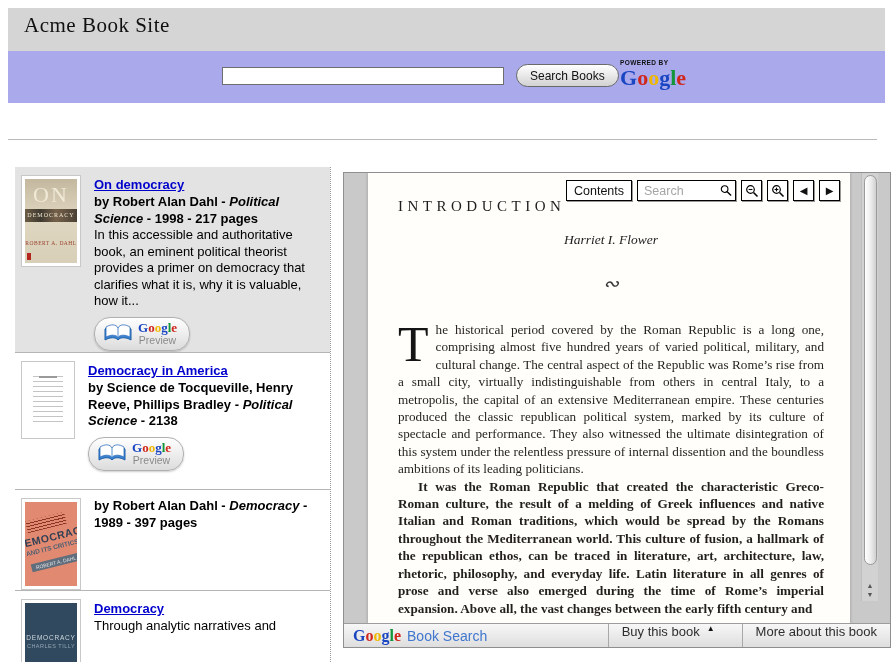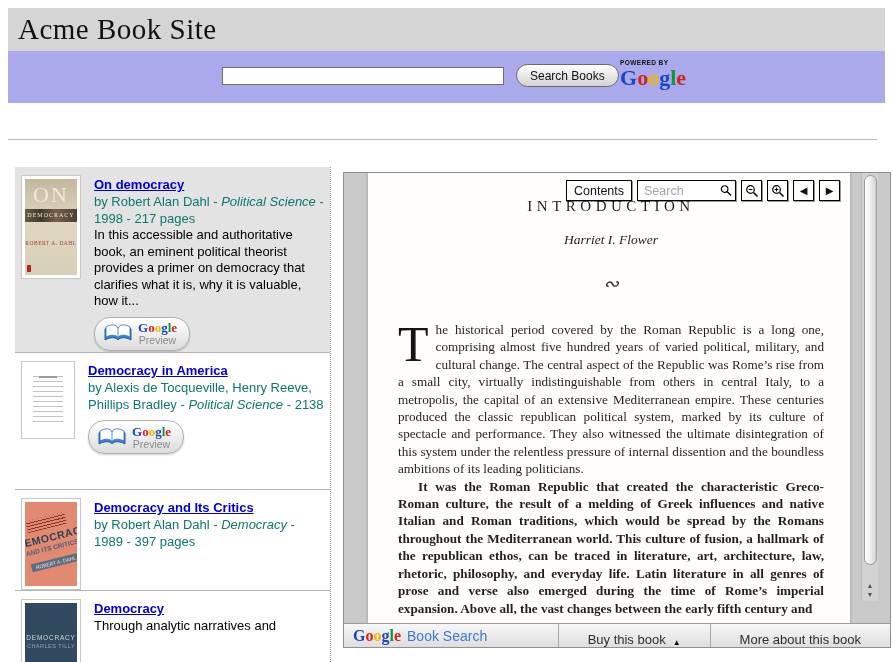--- a/index.html
+++ b/index.html
@@ -1,22 +1,22 @@
 <!DOCTYPE html>
 <html><head>
 <meta charset="utf-8">
 <style>
   html,body{margin:0;padding:0;background:#fff;}
   .frame{position:relative;width:893px;height:662px;background:#fff;overflow:hidden;
          font-family:"Liberation Sans",sans-serif;}
 
   
   .site-header{position:absolute;left:8px;top:8px;width:877px;height:43px;background:#d5d5d5;}
-  .site-title{font-family:"Liberation Serif",serif;font-size:29px;color:#111;
-              padding:5px 0 0 10px;font-weight:normal;letter-spacing:0.5px;}
+  .site-title{font-family:"Liberation Serif",serif;font-size:21px;color:#111;
+              padding:5px 0 0 16px;font-weight:normal;letter-spacing:0.5px;}
 
   .search-band{position:absolute;left:8px;top:51px;width:877px;height:52px;background:#a9a9ec;}
   .book-search-input{position:absolute;left:214px;top:16px;width:282px;height:18px;
               border:1px solid #6e6e6e;background:#fff;font-size:12px;padding:0 3px;box-sizing:border-box;}
   .search-books-button{position:absolute;left:508px;top:13px;height:23px;border:1px solid #6a6a6a;
               border-radius:12px;background:linear-gradient(#ffffff,#d2d2d2);padding:0 13px;
               font-size:12px;color:#111;cursor:pointer;font-family:"Liberation Sans",sans-serif;}
   .powered-by{position:absolute;left:612px;top:9px;line-height:1;}
   .powered-by-label{font-size:6.5px;font-weight:bold;color:#101010;letter-spacing:0.4px;display:block;}
   .glogo{font-family:"Liberation Serif",serif;font-weight:bold;}
@@ -34,33 +34,33 @@
   .results-list{position:absolute;left:15px;top:167px;width:316px;bottom:0;
                 border-right:1px dotted #999;box-sizing:border-box;overflow:hidden;}
   .result{box-sizing:border-box;padding:8px 6px 0 6px;overflow:hidden;display:flex;gap:13px;}
   .result.selected{background:#e3e3e3;}
   .r1{height:185px;} .r2{height:136px;} .r3{height:100px;}
   .result-divider{border-top:1px solid #b5b5b5;}
   .thumb{flex:0 0 auto;background:#fff;padding:3px;border:1px solid #c8c8c8;align-self:flex-start;}
   .rbody{flex:1 1 auto;min-width:0;}
   .rtitle{display:inline-block;font-size:13px;font-weight:bold;color:#0000cc;
           text-decoration:underline;margin:1px 0 2px;cursor:pointer;}
-  .rby{font-size:13px;line-height:16.5px;color:#0f766e;}
+  .rby{font-size:13px;line-height:16.5px;color:#000000;font-weight:bold;}
   .rby i{font-style:italic;}
   .rdesc{font-size:13px;line-height:16.5px;color:#000;margin-top:0;}
 
   .preview-btn{display:inline-flex;align-items:center;gap:5px;margin-top:7px;height:32px;
           border:1px solid #b0b0b0;border-radius:16px;background:linear-gradient(#ffffff,#dcdcdc);
           padding:0 12px 0 8px;cursor:pointer;box-shadow:0 1px 2px rgba(0,0,0,.2);}
   .pcol{display:flex;flex-direction:column;align-items:center;line-height:1;}
   .plabel{font-size:10.5px;color:#8a8a8a;margin-top:1px;}
 
   
   .cover{font-family:"Liberation Serif",serif;position:relative;overflow:hidden;}
-  .cover1{width:52px;height:96px;background:linear-gradient(#c3b89e,#e0d7c2 45%,#d8cfb8);text-align:center;}
+  .cover1{width:52px;height:84px;background:linear-gradient(#c3b89e,#e0d7c2 45%,#d8cfb8);text-align:center;}
   .c1-on{display:block;margin-top:3px;font-size:22px;color:#f0e9d6;letter-spacing:2px;}
   .c1-strip{display:block;height:13px;margin-top:1px;line-height:13px;font-size:6px;letter-spacing:1px;color:#ece4cf;
             background:linear-gradient(90deg,#6b5b46,#3f3a30 30%,#75614a 60%,#4a4035);}
   .c1-auth{display:block;margin-top:18px;font-size:5.5px;color:#9b4431;letter-spacing:0.5px;}
   .cover1::after{content:"";position:absolute;left:2px;bottom:3px;width:4px;height:7px;background:#b3251d;}
 
   .cover2{width:46px;height:70px;background:#fff;}
   .cover2::before{content:"";position:absolute;left:8px;right:8px;top:7px;height:52px;
             background:repeating-linear-gradient(to bottom,transparent 0 4px,#c4c4c4 4px 5px);}
   .cover2::after{content:"";position:absolute;left:14px;right:14px;top:5px;height:6px;background:#fff;
@@ -78,21 +78,21 @@
   .c4-l1{font-size:6.5px;color:#cfd9e0;letter-spacing:0.8px;}
   .c4-l2{font-size:5.5px;color:#93a7b5;letter-spacing:0.5px;margin-top:2px;}
 
   
   .viewer{position:absolute;left:343px;top:172px;width:546px;height:474px;
           border:1px solid #8f8f8f;background:#c9c9c9;}
   .vmain{position:absolute;left:0;right:0;top:0;bottom:23px;overflow:hidden;}
   .vpage{position:absolute;left:24px;top:0;bottom:0;right:40px;background:#fffefb;
          overflow:hidden;box-shadow:0 0 3px rgba(0,0,0,.25);}
   .pinner{padding:25px 26px 0 30px;}
-  .chapter-heading{text-align:center;font-family:"Liberation Serif",serif;font-size:15px;
+  .chapter-heading{font-family:"Liberation Serif",serif;font-size:15px;
          letter-spacing:4.5px;color:#1d1d1d;}
   .chapter-author{text-align:center;font-family:"Liberation Serif",serif;font-style:italic;
          font-size:13.5px;color:#222;margin-top:17px;}
   .ornament{text-align:center;font-size:19px;color:#3a3a3a;margin:24px 0 26px;font-style:italic;}
   .bookpara{font-family:"Liberation Serif",serif;font-size:13.2px;line-height:17.4px;
          text-align:justify;color:#221f1c;margin:0;}
   .dropcap{float:left;font-size:50px;line-height:40px;padding:3px 7px 0 0;color:#141414;
          font-family:"Liberation Serif",serif;}
   .para2{text-indent:20px;font-weight:bold;}
 
@@ -113,22 +113,22 @@
   .vthumb{position:absolute;top:2px;left:2px;width:11px;height:calc(100% - 40px);
            background:linear-gradient(90deg,#ffffff,#ececec 55%,#cfcfcf);
            border:1px solid #9a9a9a;border-radius:7px;cursor:grab;}
   .varrows{position:absolute;bottom:2px;left:0;right:0;text-align:center;font-size:7px;
            color:#555;line-height:9px;cursor:pointer;}
 
   .vfooter{position:absolute;left:0;right:0;bottom:0;height:23px;display:flex;align-items:stretch;
            background:linear-gradient(#f7f7f7,#dedede);border-top:1px solid #9c9c9c;font-size:13px;}
   .vf-brand{flex:1;display:flex;align-items:center;gap:6px;padding-left:9px;}
   .book-search-link{color:#4077cf;font-size:14px;cursor:pointer;}
-  .vf-cell{display:flex;align-items:flex-end;gap:7px;padding:0 29px;border-left:1px solid #a8a8a8;
-           color:#2e2e2e;cursor:pointer;white-space:nowrap;}
+  .vf-cell{display:flex;align-items:flex-start;gap:7px;padding:0 13px;border-left:1px solid #a8a8a8;
+           color:#2e2e2e;cursor:pointer;white-space:nowrap;margin-left:14px;}
   .buy-arrow{font-size:8px;color:#111;}
 </style>
 </head>
 <body>
 
 <div class="frame">
 
   <div class="site-header">
     <div class="site-title">Acme Book Site</div>
   </div>
@@ -172,21 +172,21 @@
       </div>
     </div>
     <div class="result-divider"></div>
 
     <div class="result r2">
       <div class="thumb">
         <div class="cover cover2"></div>
       </div>
       <div class="rbody">
         <a class="rtitle" href="#">Democracy in America</a>
-        <div class="rby"><span>by Alexis de Tocqueville, Henry Reeve, Phillips Bradley - </span><i>Political Science</i><span> - 2138</span></div>
+        <div class="rby"><span>by Science de Tocqueville, Henry Reeve, Phillips Bradley - </span><i>Political Science</i><span> - 2138</span></div>
         <div class="preview-btn">
           <svg width="30" height="21" viewBox="0 0 30 21">
             <path d="M2 6 C7 2 13 2 15 6 C17 2 23 2 28 6 L28 17 C23 14 17 14 15 17 C13 14 7 14 2 17 Z" fill="#3b82d0" stroke="#1d5fa8" stroke-width="1"></path>
             <path d="M3 4 C8 1 13 1 15 5 C17 1 22 1 27 4 L27 14 C22 11.5 17 11.5 15 14.5 C13 11.5 8 11.5 3 14 Z" fill="#ffffff" stroke="#2f6fbe" stroke-width="0.8"></path>
             <line x1="15" y1="5" x2="15" y2="14.5" stroke="#2f6fbe" stroke-width="0.8"></line>
           </svg>
           <span class="pcol">
             <span class="glogo glogo-sm"><span class="gB">G</span><span class="gR">o</span><span class="gY">o</span><span class="gB">g</span><span class="gG">l</span><span class="gR">e</span></span>
             <span class="plabel">Preview</span>
           </span>
@@ -200,21 +200,20 @@
         <div class="cover cover3">
           <div class="c3-rot">
             <div class="c3-lines"></div>
             <span class="c3-l1">DEMOCRACY</span>
             <span class="c3-l2">AND ITS CRITICS</span>
             <span class="c3-l3">ROBERT A. DAHL</span>
           </div>
         </div>
       </div>
       <div class="rbody">
-        <a class="rtitle" href="#">Democracy and Its Critics</a>
         <div class="rby"><span>by Robert Alan Dahl - </span><i>Democracy</i><span> - 1989 - 397 pages</span></div>
       </div>
     </div>
     <div class="result-divider"></div>
 
     <div class="result">
       <div class="thumb">
         <div class="cover cover4">
           <span class="c4-l1">DEMOCRACY</span>
           <span class="c4-l2">CHARLES TILLY</span>

